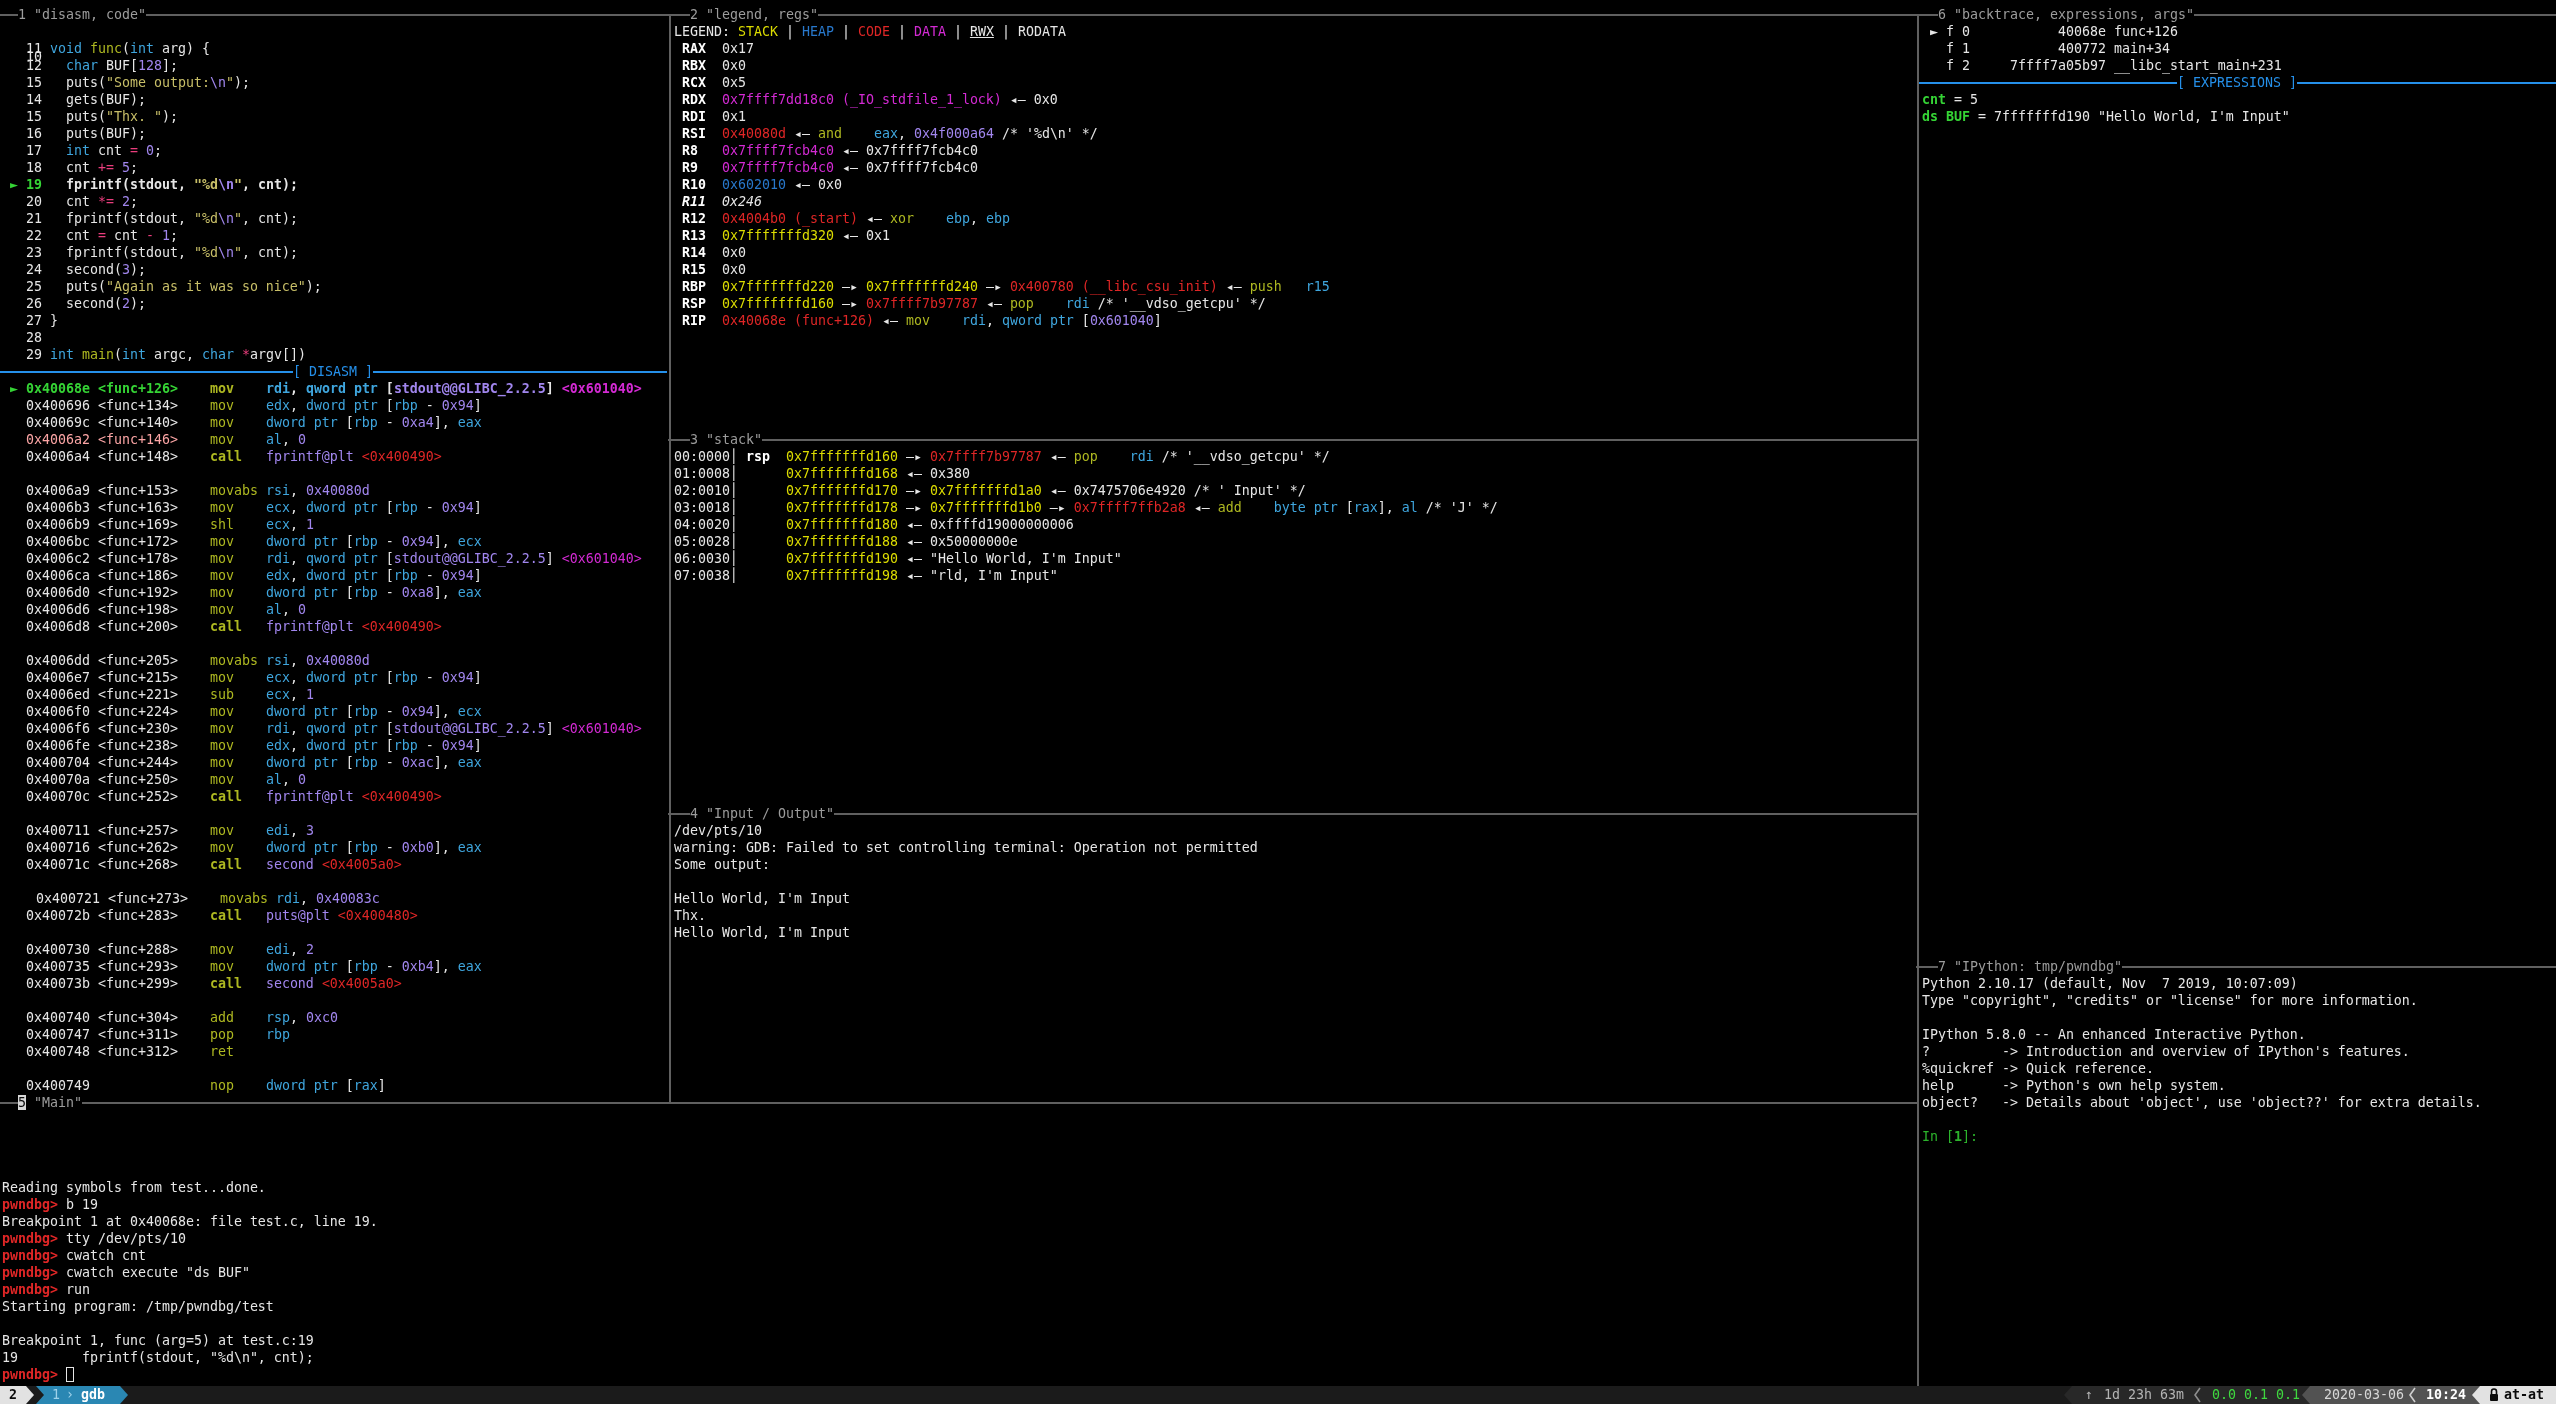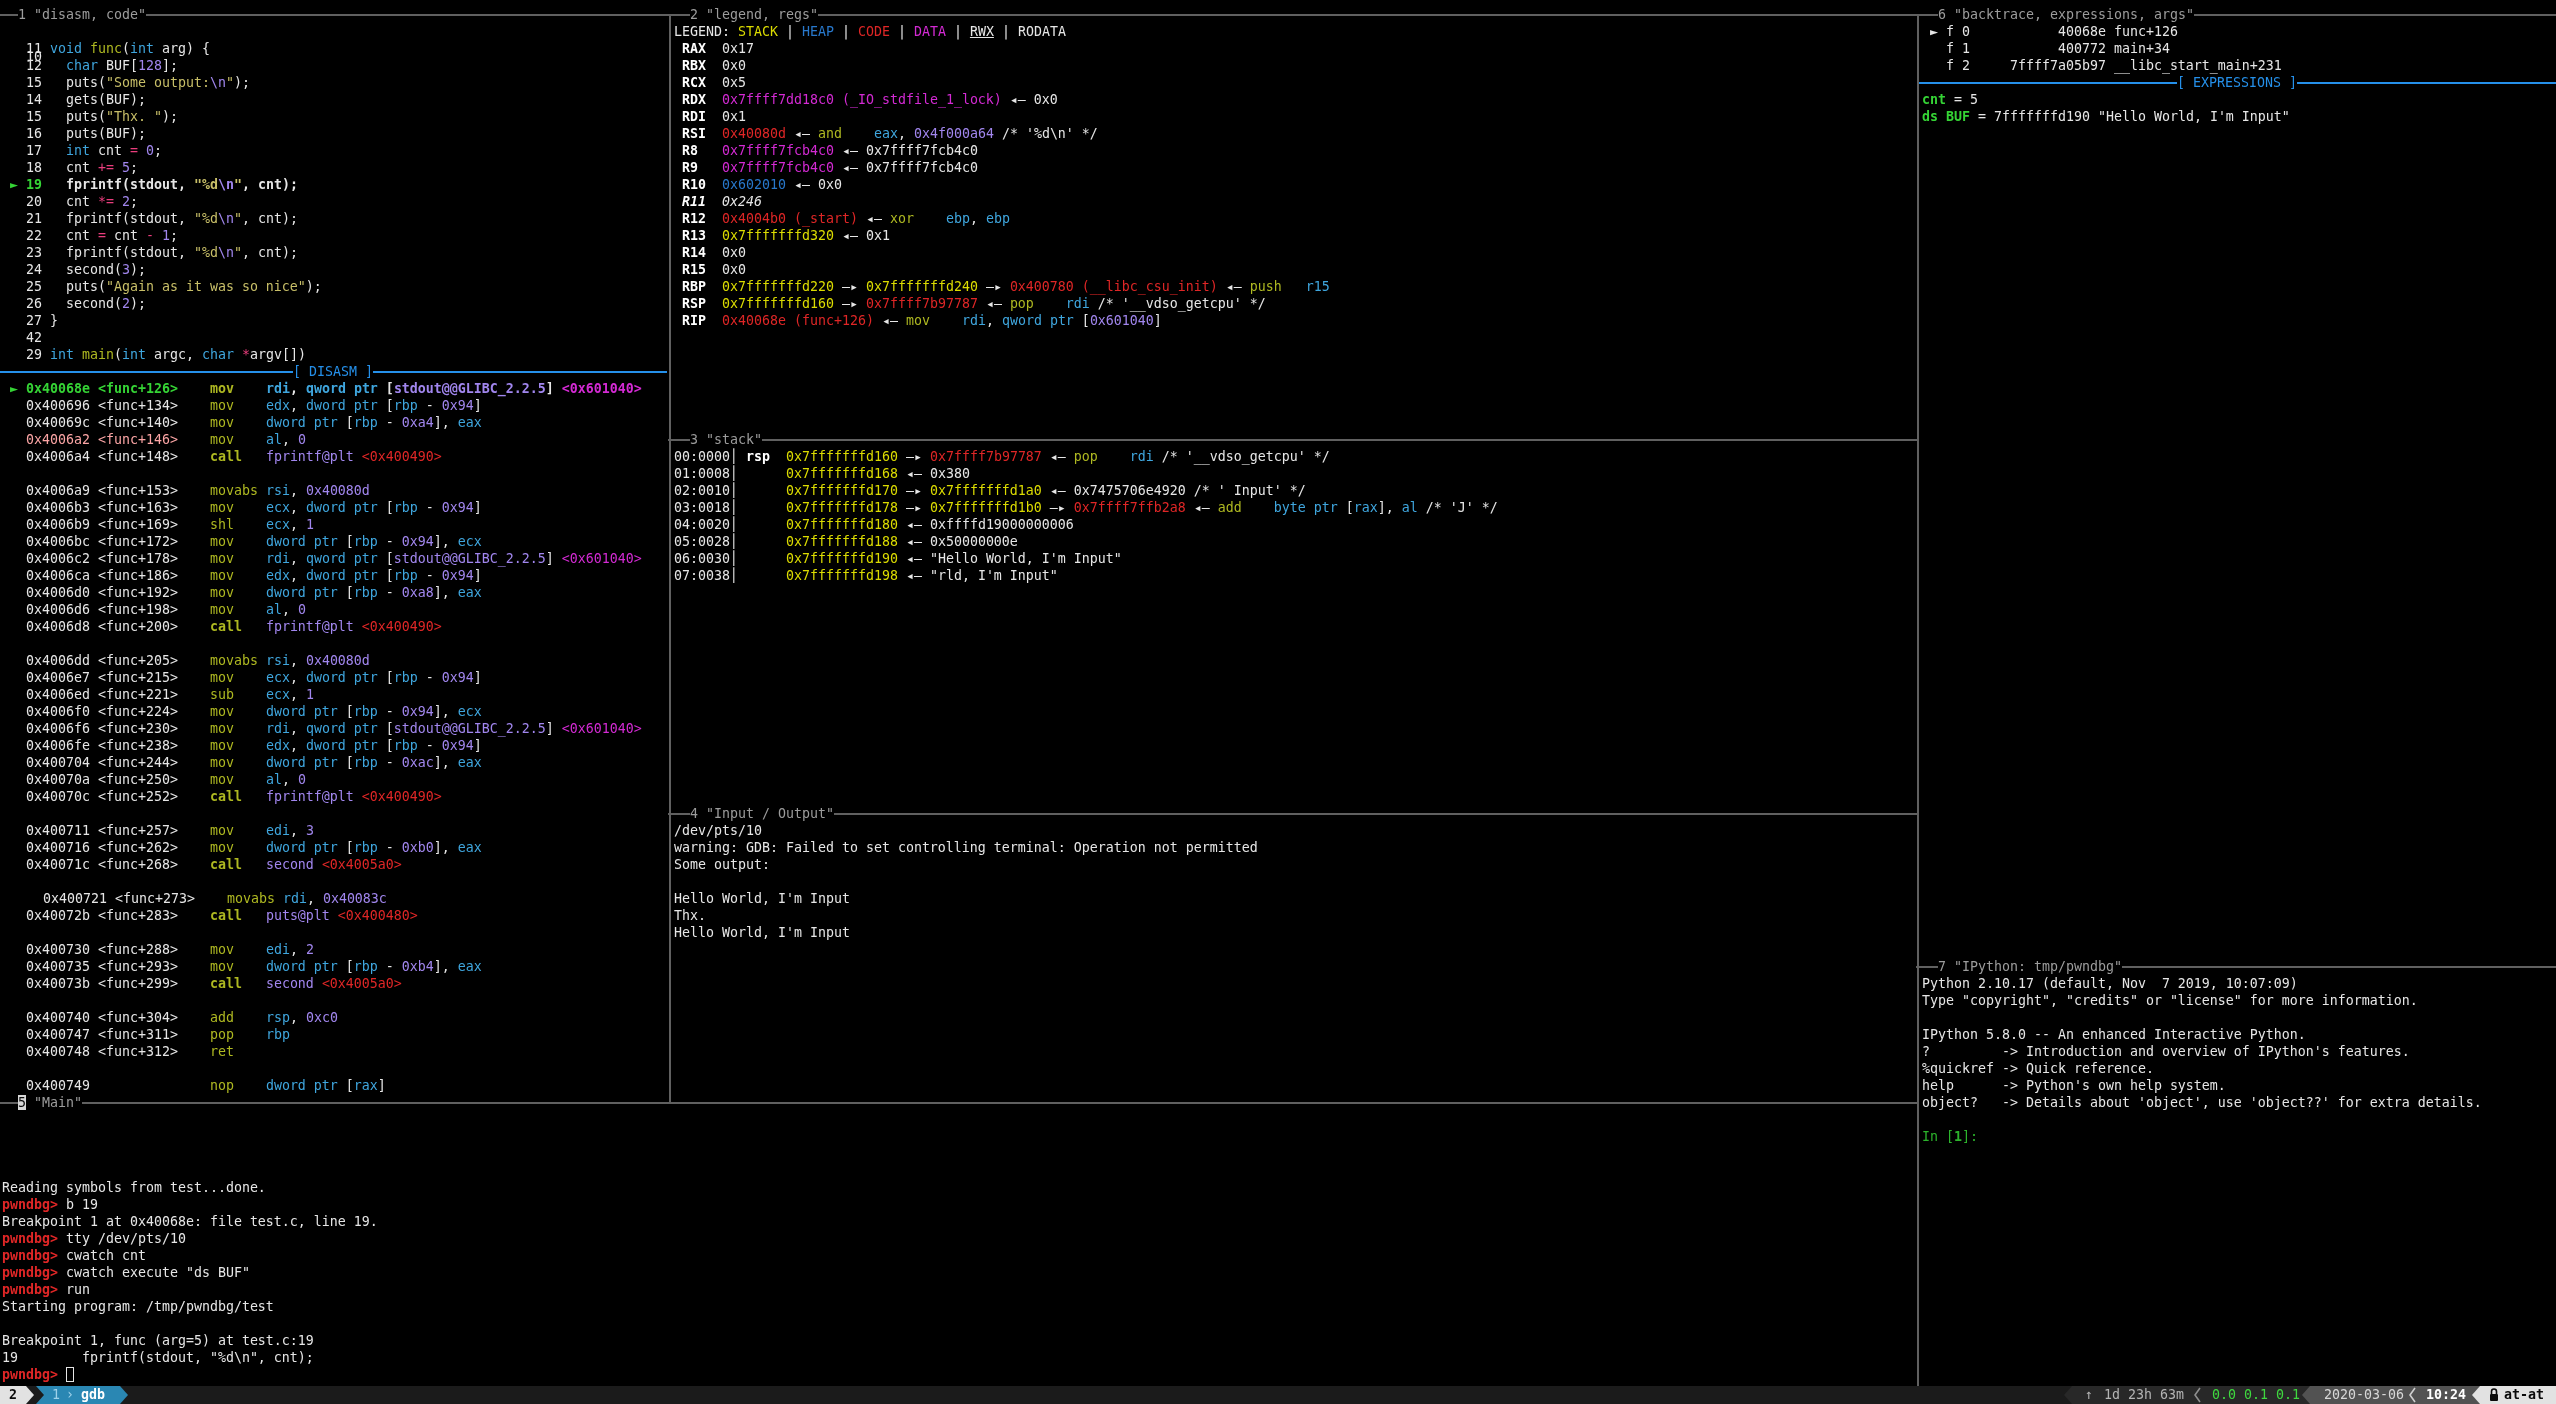--- a/index.html
+++ b/index.html
@@ -75,21 +75,21 @@
       <div class="tl" style="left: 2px; top: 159px;"><span style="color: rgb(230, 230, 230);">   18   cnt </span><span style="color: rgb(234, 61, 125);">+=</span><span style="color: rgb(230, 230, 230);"> </span><span style="color: rgb(161, 134, 238);">5</span><span style="color: rgb(230, 230, 230);">;</span></div>
       <div class="tl" style="left: 2px; top: 176px;"><span class="b" style="color: rgb(230, 230, 230);"> </span><span class="b" style="color: rgb(53, 212, 53);">►</span><span class="b" style="color: rgb(230, 230, 230);"> </span><span class="b" style="color: rgb(53, 212, 53);">19</span><span class="b" style="color: rgb(230, 230, 230);">   fprintf(stdout, </span><span class="b" style="color: rgb(200, 191, 104);">"%d</span><span class="b" style="color: rgb(161, 134, 238);">\n</span><span class="b" style="color: rgb(200, 191, 104);">"</span><span class="b" style="color: rgb(230, 230, 230);">, cnt);</span></div>
       <div class="tl" style="left: 2px; top: 193px;"><span style="color: rgb(230, 230, 230);">   20   cnt </span><span style="color: rgb(234, 61, 125);">*=</span><span style="color: rgb(230, 230, 230);"> </span><span style="color: rgb(161, 134, 238);">2</span><span style="color: rgb(230, 230, 230);">;</span></div>
       <div class="tl" style="left: 2px; top: 210px;"><span style="color: rgb(230, 230, 230);">   21   fprintf(stdout, </span><span style="color: rgb(200, 191, 104);">"%d</span><span style="color: rgb(161, 134, 238);">\n</span><span style="color: rgb(200, 191, 104);">"</span><span style="color: rgb(230, 230, 230);">, cnt);</span></div>
       <div class="tl" style="left: 2px; top: 227px;"><span style="color: rgb(230, 230, 230);">   22   cnt </span><span style="color: rgb(234, 61, 125);">=</span><span style="color: rgb(230, 230, 230);"> cnt </span><span style="color: rgb(234, 61, 125);">-</span><span style="color: rgb(230, 230, 230);"> </span><span style="color: rgb(161, 134, 238);">1</span><span style="color: rgb(230, 230, 230);">;</span></div>
       <div class="tl" style="left: 2px; top: 244px;"><span style="color: rgb(230, 230, 230);">   23   fprintf(stdout, </span><span style="color: rgb(200, 191, 104);">"%d</span><span style="color: rgb(161, 134, 238);">\n</span><span style="color: rgb(200, 191, 104);">"</span><span style="color: rgb(230, 230, 230);">, cnt);</span></div>
       <div class="tl" style="left: 2px; top: 261px;"><span style="color: rgb(230, 230, 230);">   24   second(</span><span style="color: rgb(161, 134, 238);">3</span><span style="color: rgb(230, 230, 230);">);</span></div>
       <div class="tl" style="left: 2px; top: 278px;"><span style="color: rgb(230, 230, 230);">   25   puts(</span><span style="color: rgb(200, 191, 104);">"Again as it was so nice"</span><span style="color: rgb(230, 230, 230);">);</span></div>
       <div class="tl" style="left: 2px; top: 295px;"><span style="color: rgb(230, 230, 230);">   26   second(</span><span style="color: rgb(161, 134, 238);">2</span><span style="color: rgb(230, 230, 230);">);</span></div>
       <div class="tl" style="left: 2px; top: 312px;"><span style="color: rgb(230, 230, 230);">   27 }</span></div>
-      <div class="tl" style="left: 2px; top: 329px;"><span style="color: rgb(230, 230, 230);">   42</span></div>
+      <div class="tl" style="left: 2px; top: 329px;"><span style="color: rgb(230, 230, 230);">   28</span></div>
       <div class="tl" style="left: 2px; top: 346px;"><span style="color: rgb(230, 230, 230);">   29 </span><span style="color: rgb(63, 166, 222);">int</span><span style="color: rgb(230, 230, 230);"> </span><span style="color: rgb(174, 184, 33);">main</span><span style="color: rgb(230, 230, 230);">(</span><span style="color: rgb(63, 166, 222);">int</span><span style="color: rgb(230, 230, 230);"> argc, </span><span style="color: rgb(63, 166, 222);">char</span><span style="color: rgb(230, 230, 230);"> </span><span style="color: rgb(234, 61, 125);">*</span><span style="color: rgb(230, 230, 230);">argv[])</span></div>
       <div class="tl" style="left: 2px; top: 380px;"><span class="b" style="color: rgb(230, 230, 230);"> </span><span class="b" style="color: rgb(53, 212, 53);">► </span><span class="b" style="color: rgb(53, 212, 53);">0x40068e</span><span class="b" style="color: rgb(230, 230, 230);"> </span><span class="b" style="color: rgb(53, 212, 53);">&lt;func+126&gt;</span><span class="b" style="color: rgb(230, 230, 230);">    </span><span class="b" style="color: rgb(174, 184, 33);">mov</span><span class="b" style="color: rgb(230, 230, 230);">    </span><span class="b" style="color: rgb(63, 166, 222);">rdi</span><span class="b" style="color: rgb(230, 230, 230);">, </span><span class="b" style="color: rgb(63, 166, 222);">qword ptr</span><span class="b" style="color: rgb(230, 230, 230);"> [</span><span class="b" style="color: rgb(161, 134, 238);">stdout@@GLIBC_2.2.5</span><span class="b" style="color: rgb(230, 230, 230);">] </span><span class="b" style="color: rgb(212, 42, 212);">&lt;0x601040&gt;</span></div>
       <div class="tl" style="left: 2px; top: 397px;"><span style="color: rgb(230, 230, 230);">   0x400696 &lt;func+134&gt;    </span><span style="color: rgb(174, 184, 33);">mov</span><span style="color: rgb(230, 230, 230);">    </span><span style="color: rgb(63, 166, 222);">edx</span><span style="color: rgb(230, 230, 230);">, </span><span style="color: rgb(63, 166, 222);">dword ptr</span><span style="color: rgb(230, 230, 230);"> [</span><span style="color: rgb(63, 166, 222);">rbp</span><span style="color: rgb(230, 230, 230);"> - </span><span style="color: rgb(161, 134, 238);">0x94</span><span style="color: rgb(230, 230, 230);">]</span></div>
       <div class="tl" style="left: 2px; top: 414px;"><span style="color: rgb(230, 230, 230);">   0x40069c &lt;func+140&gt;    </span><span style="color: rgb(174, 184, 33);">mov</span><span style="color: rgb(230, 230, 230);">    </span><span style="color: rgb(63, 166, 222);">dword ptr</span><span style="color: rgb(230, 230, 230);"> [</span><span style="color: rgb(63, 166, 222);">rbp</span><span style="color: rgb(230, 230, 230);"> - </span><span style="color: rgb(161, 134, 238);">0xa4</span><span style="color: rgb(230, 230, 230);">], </span><span style="color: rgb(63, 166, 222);">eax</span></div>
       <div class="tl" style="left: 2px; top: 431px;"><span style="color: #fca5a5;">   0x4006a2 &lt;func+146&gt;    </span><span style="color: rgb(174, 184, 33);">mov</span><span style="color: rgb(230, 230, 230);">    </span><span style="color: rgb(63, 166, 222);">al</span><span style="color: rgb(230, 230, 230);">, </span><span style="color: rgb(161, 134, 238);">0</span></div>
       <div class="tl" style="left: 2px; top: 448px;"><span style="color: rgb(230, 230, 230);">   0x4006a4 &lt;func+148&gt;    </span><span class="b" style="color: rgb(174, 184, 33);">call</span><span style="color: rgb(230, 230, 230);">   </span><span style="color: rgb(161, 134, 238);">fprintf@plt</span><span style="color: rgb(230, 230, 230);"> </span><span style="color: rgb(223, 38, 38);">&lt;0x400490&gt;</span></div>
       <div class="tl" style="left: 2px; top: 482px;"><span style="color: rgb(230, 230, 230);">   0x4006a9 &lt;func+153&gt;    </span><span style="color: rgb(174, 184, 33);">movabs</span><span style="color: rgb(230, 230, 230);"> </span><span style="color: rgb(63, 166, 222);">rsi</span><span style="color: rgb(230, 230, 230);">, </span><span style="color: rgb(161, 134, 238);">0x40080d</span></div>
       <div class="tl" style="left: 2px; top: 499px;"><span style="color: rgb(230, 230, 230);">   0x4006b3 &lt;func+163&gt;    </span><span style="color: rgb(174, 184, 33);">mov</span><span style="color: rgb(230, 230, 230);">    </span><span style="color: rgb(63, 166, 222);">ecx</span><span style="color: rgb(230, 230, 230);">, </span><span style="color: rgb(63, 166, 222);">dword ptr</span><span style="color: rgb(230, 230, 230);"> [</span><span style="color: rgb(63, 166, 222);">rbp</span><span style="color: rgb(230, 230, 230);"> - </span><span style="color: rgb(161, 134, 238);">0x94</span><span style="color: rgb(230, 230, 230);">]</span></div>
       <div class="tl" style="left: 2px; top: 516px;"><span style="color: rgb(230, 230, 230);">   0x4006b9 &lt;func+169&gt;    </span><span style="color: rgb(174, 184, 33);">shl</span><span style="color: rgb(230, 230, 230);">    </span><span style="color: rgb(63, 166, 222);">ecx</span><span style="color: rgb(230, 230, 230);">, </span><span style="color: rgb(161, 134, 238);">1</span></div>
       <div class="tl" style="left: 2px; top: 533px;"><span style="color: rgb(230, 230, 230);">   0x4006bc &lt;func+172&gt;    </span><span style="color: rgb(174, 184, 33);">mov</span><span style="color: rgb(230, 230, 230);">    </span><span style="color: rgb(63, 166, 222);">dword ptr</span><span style="color: rgb(230, 230, 230);"> [</span><span style="color: rgb(63, 166, 222);">rbp</span><span style="color: rgb(230, 230, 230);"> - </span><span style="color: rgb(161, 134, 238);">0x94</span><span style="color: rgb(230, 230, 230);">], </span><span style="color: rgb(63, 166, 222);">ecx</span></div>
@@ -103,21 +103,21 @@
       <div class="tl" style="left: 2px; top: 686px;"><span style="color: rgb(230, 230, 230);">   0x4006ed &lt;func+221&gt;    </span><span style="color: rgb(174, 184, 33);">sub</span><span style="color: rgb(230, 230, 230);">    </span><span style="color: rgb(63, 166, 222);">ecx</span><span style="color: rgb(230, 230, 230);">, </span><span style="color: rgb(161, 134, 238);">1</span></div>
       <div class="tl" style="left: 2px; top: 703px;"><span style="color: rgb(230, 230, 230);">   0x4006f0 &lt;func+224&gt;    </span><span style="color: rgb(174, 184, 33);">mov</span><span style="color: rgb(230, 230, 230);">    </span><span style="color: rgb(63, 166, 222);">dword ptr</span><span style="color: rgb(230, 230, 230);"> [</span><span style="color: rgb(63, 166, 222);">rbp</span><span style="color: rgb(230, 230, 230);"> - </span><span style="color: rgb(161, 134, 238);">0x94</span><span style="color: rgb(230, 230, 230);">], </span><span style="color: rgb(63, 166, 222);">ecx</span></div>
       <div class="tl" style="left: 2px; top: 720px;"><span style="color: rgb(230, 230, 230);">   0x4006f6 &lt;func+230&gt;    </span><span style="color: rgb(174, 184, 33);">mov</span><span style="color: rgb(230, 230, 230);">    </span><span style="color: rgb(63, 166, 222);">rdi</span><span style="color: rgb(230, 230, 230);">, </span><span style="color: rgb(63, 166, 222);">qword ptr</span><span style="color: rgb(230, 230, 230);"> [</span><span style="color: rgb(161, 134, 238);">stdout@@GLIBC_2.2.5</span><span style="color: rgb(230, 230, 230);">] </span><span style="color: rgb(212, 42, 212);">&lt;0x601040&gt;</span></div>
       <div class="tl" style="left: 2px; top: 737px;"><span style="color: rgb(230, 230, 230);">   0x4006fe &lt;func+238&gt;    </span><span style="color: rgb(174, 184, 33);">mov</span><span style="color: rgb(230, 230, 230);">    </span><span style="color: rgb(63, 166, 222);">edx</span><span style="color: rgb(230, 230, 230);">, </span><span style="color: rgb(63, 166, 222);">dword ptr</span><span style="color: rgb(230, 230, 230);"> [</span><span style="color: rgb(63, 166, 222);">rbp</span><span style="color: rgb(230, 230, 230);"> - </span><span style="color: rgb(161, 134, 238);">0x94</span><span style="color: rgb(230, 230, 230);">]</span></div>
       <div class="tl" style="left: 2px; top: 754px;"><span style="color: rgb(230, 230, 230);">   0x400704 &lt;func+244&gt;    </span><span style="color: rgb(174, 184, 33);">mov</span><span style="color: rgb(230, 230, 230);">    </span><span style="color: rgb(63, 166, 222);">dword ptr</span><span style="color: rgb(230, 230, 230);"> [</span><span style="color: rgb(63, 166, 222);">rbp</span><span style="color: rgb(230, 230, 230);"> - </span><span style="color: rgb(161, 134, 238);">0xac</span><span style="color: rgb(230, 230, 230);">], </span><span style="color: rgb(63, 166, 222);">eax</span></div>
       <div class="tl" style="left: 2px; top: 771px;"><span style="color: rgb(230, 230, 230);">   0x40070a &lt;func+250&gt;    </span><span style="color: rgb(174, 184, 33);">mov</span><span style="color: rgb(230, 230, 230);">    </span><span style="color: rgb(63, 166, 222);">al</span><span style="color: rgb(230, 230, 230);">, </span><span style="color: rgb(161, 134, 238);">0</span></div>
       <div class="tl" style="left: 2px; top: 788px;"><span style="color: rgb(230, 230, 230);">   0x40070c &lt;func+252&gt;    </span><span class="b" style="color: rgb(174, 184, 33);">call</span><span style="color: rgb(230, 230, 230);">   </span><span style="color: rgb(161, 134, 238);">fprintf@plt</span><span style="color: rgb(230, 230, 230);"> </span><span style="color: rgb(223, 38, 38);">&lt;0x400490&gt;</span></div>
       <div class="tl" style="left: 2px; top: 822px;"><span style="color: rgb(230, 230, 230);">   0x400711 &lt;func+257&gt;    </span><span style="color: rgb(174, 184, 33);">mov</span><span style="color: rgb(230, 230, 230);">    </span><span style="color: rgb(63, 166, 222);">edi</span><span style="color: rgb(230, 230, 230);">, </span><span style="color: rgb(161, 134, 238);">3</span></div>
       <div class="tl" style="left: 2px; top: 839px;"><span style="color: rgb(230, 230, 230);">   0x400716 &lt;func+262&gt;    </span><span style="color: rgb(174, 184, 33);">mov</span><span style="color: rgb(230, 230, 230);">    </span><span style="color: rgb(63, 166, 222);">dword ptr</span><span style="color: rgb(230, 230, 230);"> [</span><span style="color: rgb(63, 166, 222);">rbp</span><span style="color: rgb(230, 230, 230);"> - </span><span style="color: rgb(161, 134, 238);">0xb0</span><span style="color: rgb(230, 230, 230);">], </span><span style="color: rgb(63, 166, 222);">eax</span></div>
       <div class="tl" style="left: 2px; top: 856px;"><span style="color: rgb(230, 230, 230);">   0x40071c &lt;func+268&gt;    </span><span class="b" style="color: rgb(174, 184, 33);">call</span><span style="color: rgb(230, 230, 230);">   </span><span style="color: rgb(161, 134, 238);">second</span><span style="color: rgb(230, 230, 230);"> </span><span style="color: rgb(223, 38, 38);">&lt;0x4005a0&gt;</span></div>
-      <div class="tl" style="left: 19px; top: 890px;"><span style="color: rgb(230, 230, 230);">   0x400721 &lt;func+273&gt;    </span><span style="color: rgb(174, 184, 33);">movabs</span><span style="color: rgb(230, 230, 230);"> </span><span style="color: rgb(63, 166, 222);">rdi</span><span style="color: rgb(230, 230, 230);">, </span><span style="color: rgb(161, 134, 238);">0x40083c</span></div>
+      <div class="tl" style="left: 12px; top: 890px;"><span style="color: rgb(230, 230, 230);">   0x400721 &lt;func+273&gt;    </span><span style="color: rgb(174, 184, 33);">movabs</span><span style="color: rgb(230, 230, 230);"> </span><span style="color: rgb(63, 166, 222);">rdi</span><span style="color: rgb(230, 230, 230);">, </span><span style="color: rgb(161, 134, 238);">0x40083c</span></div>
       <div class="tl" style="left: 2px; top: 907px;"><span style="color: rgb(230, 230, 230);">   0x40072b &lt;func+283&gt;    </span><span class="b" style="color: rgb(174, 184, 33);">call</span><span style="color: rgb(230, 230, 230);">   </span><span style="color: rgb(161, 134, 238);">puts@plt</span><span style="color: rgb(230, 230, 230);"> </span><span style="color: rgb(223, 38, 38);">&lt;0x400480&gt;</span></div>
       <div class="tl" style="left: 2px; top: 941px;"><span style="color: rgb(230, 230, 230);">   0x400730 &lt;func+288&gt;    </span><span style="color: rgb(174, 184, 33);">mov</span><span style="color: rgb(230, 230, 230);">    </span><span style="color: rgb(63, 166, 222);">edi</span><span style="color: rgb(230, 230, 230);">, </span><span style="color: rgb(161, 134, 238);">2</span></div>
       <div class="tl" style="left: 2px; top: 958px;"><span style="color: rgb(230, 230, 230);">   0x400735 &lt;func+293&gt;    </span><span style="color: rgb(174, 184, 33);">mov</span><span style="color: rgb(230, 230, 230);">    </span><span style="color: rgb(63, 166, 222);">dword ptr</span><span style="color: rgb(230, 230, 230);"> [</span><span style="color: rgb(63, 166, 222);">rbp</span><span style="color: rgb(230, 230, 230);"> - </span><span style="color: rgb(161, 134, 238);">0xb4</span><span style="color: rgb(230, 230, 230);">], </span><span style="color: rgb(63, 166, 222);">eax</span></div>
       <div class="tl" style="left: 2px; top: 975px;"><span style="color: rgb(230, 230, 230);">   0x40073b &lt;func+299&gt;    </span><span class="b" style="color: rgb(174, 184, 33);">call</span><span style="color: rgb(230, 230, 230);">   </span><span style="color: rgb(161, 134, 238);">second</span><span style="color: rgb(230, 230, 230);"> </span><span style="color: rgb(223, 38, 38);">&lt;0x4005a0&gt;</span></div>
       <div class="tl" style="left: 2px; top: 1009px;"><span style="color: rgb(230, 230, 230);">   0x400740 &lt;func+304&gt;    </span><span style="color: rgb(174, 184, 33);">add</span><span style="color: rgb(230, 230, 230);">    </span><span style="color: rgb(63, 166, 222);">rsp</span><span style="color: rgb(230, 230, 230);">, </span><span style="color: rgb(161, 134, 238);">0xc0</span></div>
       <div class="tl" style="left: 2px; top: 1026px;"><span style="color: rgb(230, 230, 230);">   0x400747 &lt;func+311&gt;    </span><span style="color: rgb(174, 184, 33);">pop</span><span style="color: rgb(230, 230, 230);">    </span><span style="color: rgb(63, 166, 222);">rbp</span></div>
       <div class="tl" style="left: 2px; top: 1043px;"><span style="color: rgb(230, 230, 230);">   0x400748 &lt;func+312&gt;    </span><span style="color: rgb(174, 184, 33);">ret</span><span style="color: rgb(230, 230, 230);">    </span></div>
       <div class="tl" style="left: 2px; top: 1077px;"><span style="color: rgb(230, 230, 230);">   0x400749               </span><span style="color: rgb(174, 184, 33);">nop</span><span style="color: rgb(230, 230, 230);">    </span><span style="color: rgb(63, 166, 222);">dword ptr</span><span style="color: rgb(230, 230, 230);"> [</span><span style="color: rgb(63, 166, 222);">rax</span><span style="color: rgb(230, 230, 230);">]</span></div>
       <div class="tl" style="left: 674px; top: 23px;"><span style="color: rgb(230, 230, 230);">LEGEND: </span><span style="color: rgb(220, 220, 0);">STACK</span><span style="color: rgb(230, 230, 230);"> | </span><span style="color: rgb(40, 120, 204);">HEAP</span><span style="color: rgb(230, 230, 230);"> | </span><span style="color: rgb(223, 38, 38);">CODE</span><span style="color: rgb(230, 230, 230);"> | </span><span style="color: rgb(212, 42, 212);">DATA</span><span style="color: rgb(230, 230, 230);"> | </span><span class="u" style="color: rgb(230, 230, 230);">RWX</span><span style="color: rgb(230, 230, 230);"> | </span><span style="color: rgb(230, 230, 230);">RODATA</span></div>
       <div class="tl" style="left: 674px; top: 40px;"><span style="color: rgb(230, 230, 230);"> </span><span class="b" style="color: rgb(255, 255, 255);">RAX</span><span style="color: rgb(230, 230, 230);">  </span><span style="color: rgb(230, 230, 230);">0x17</span></div>

